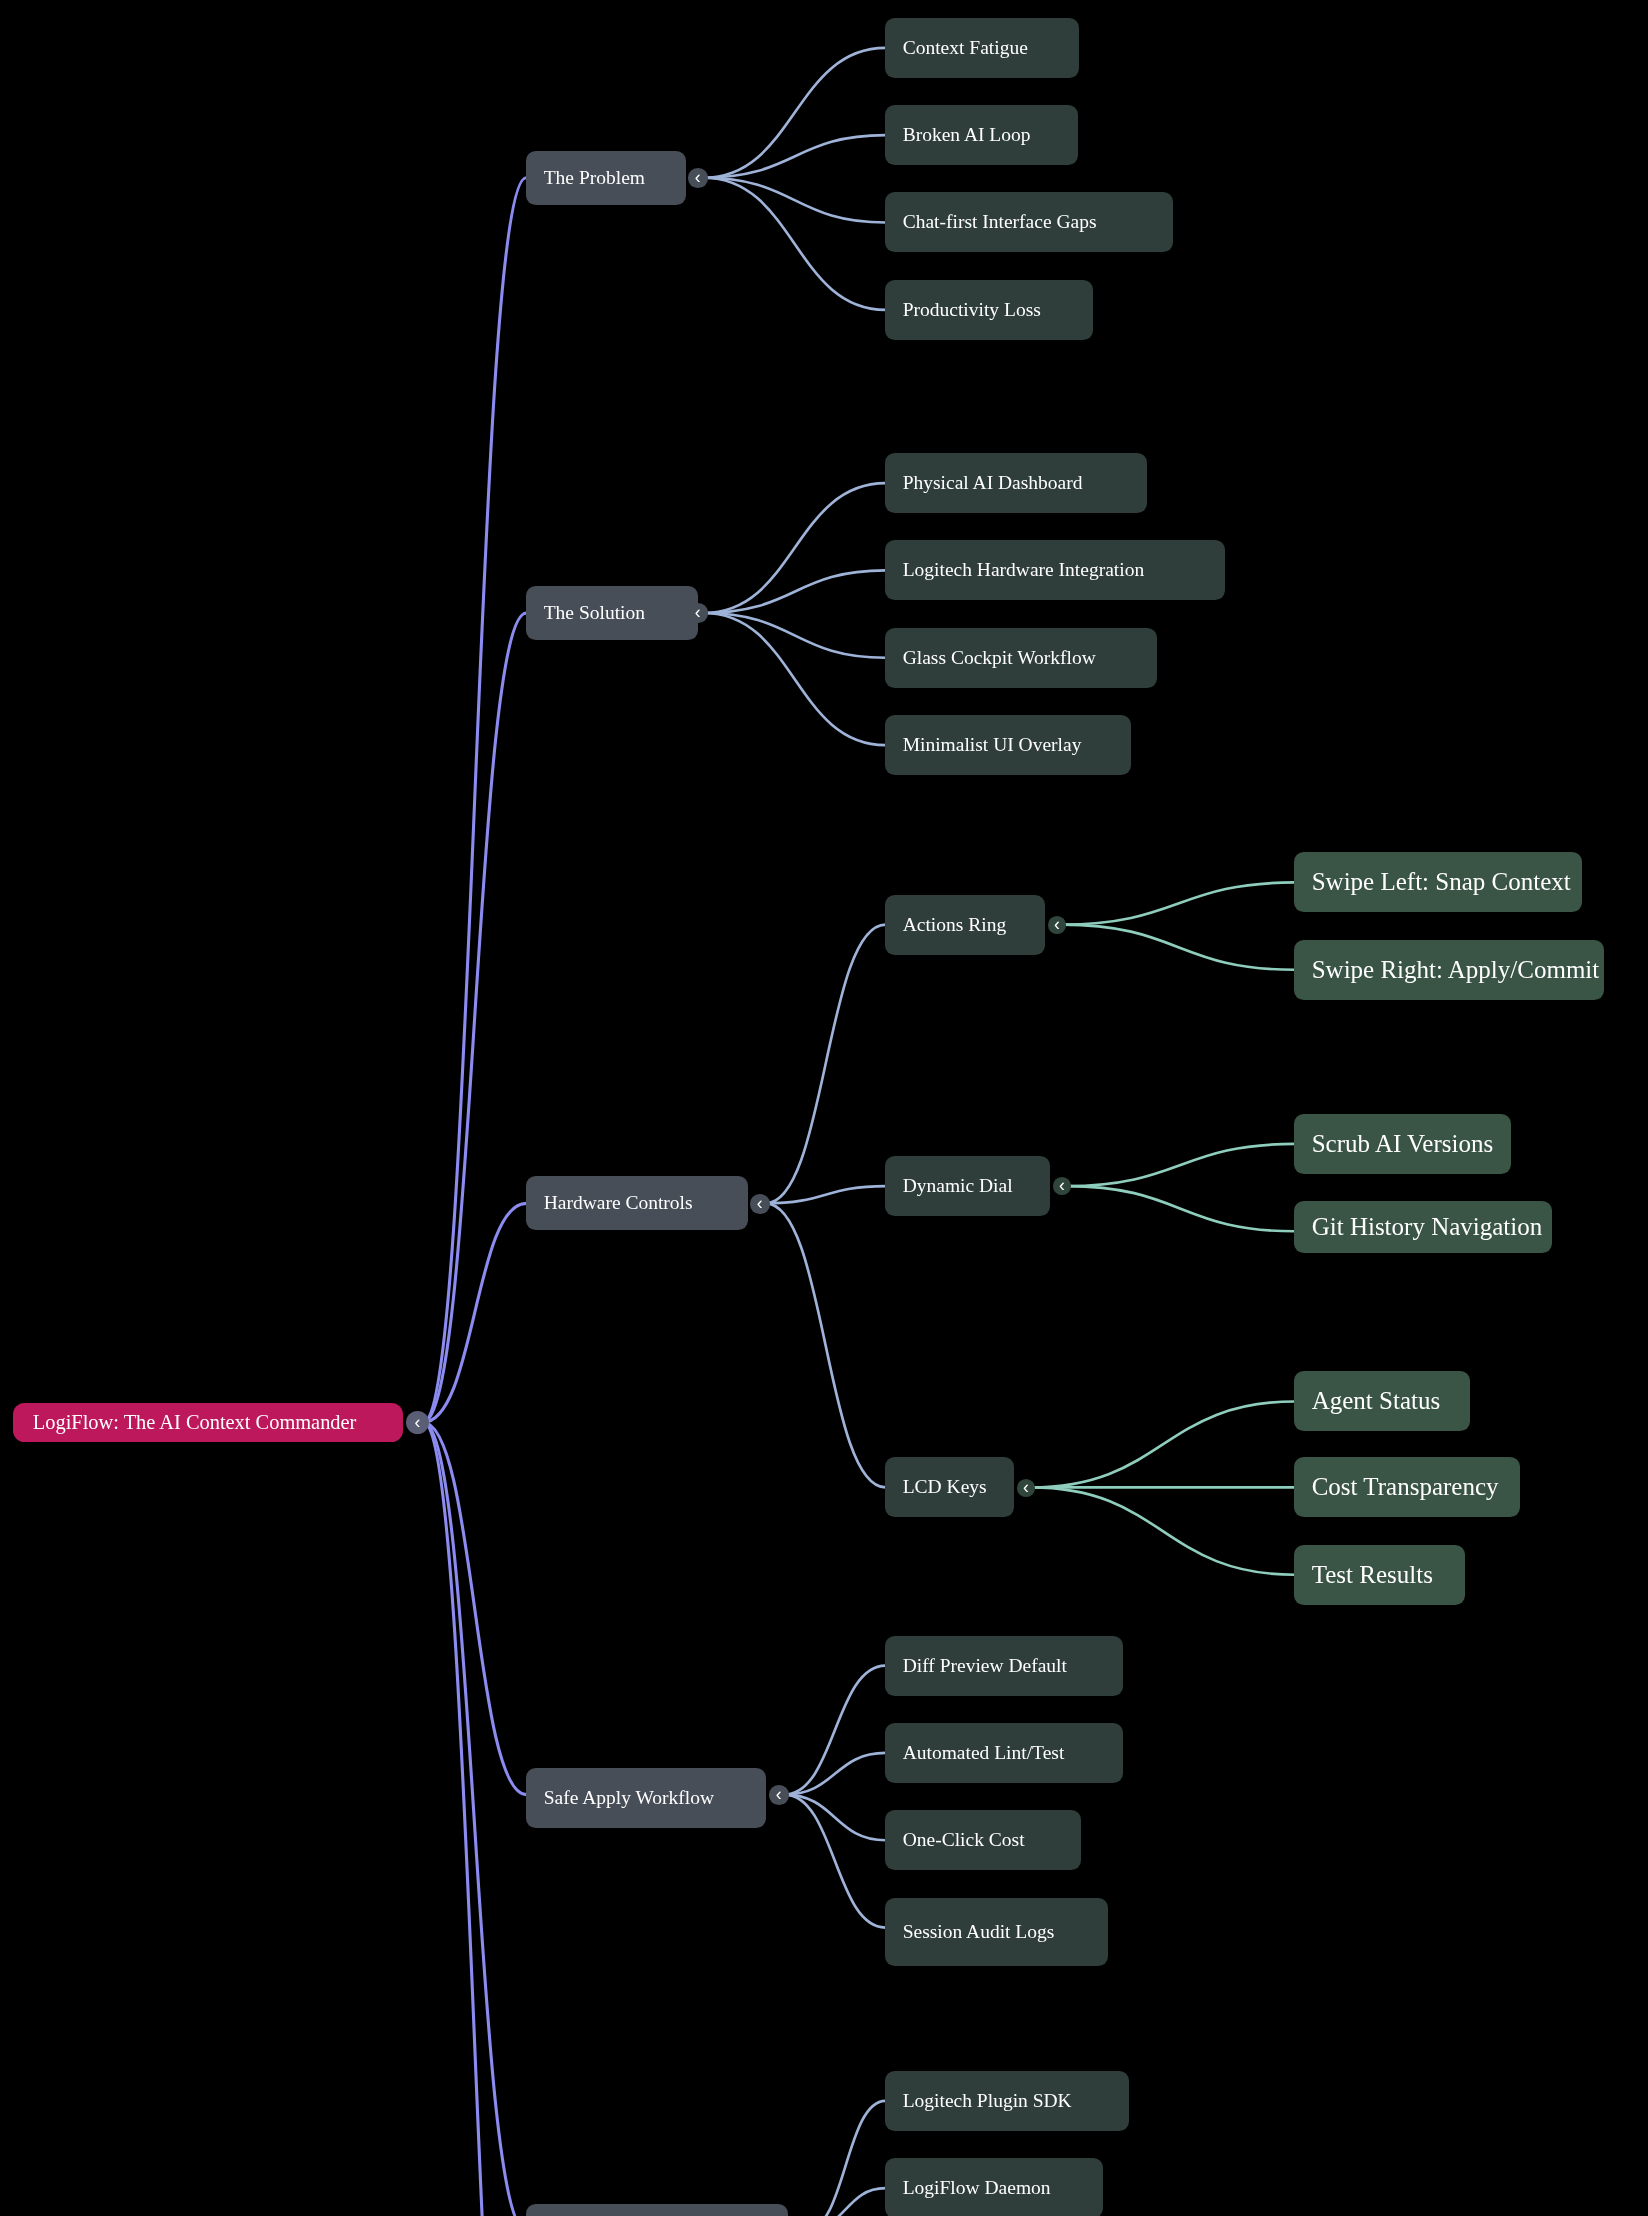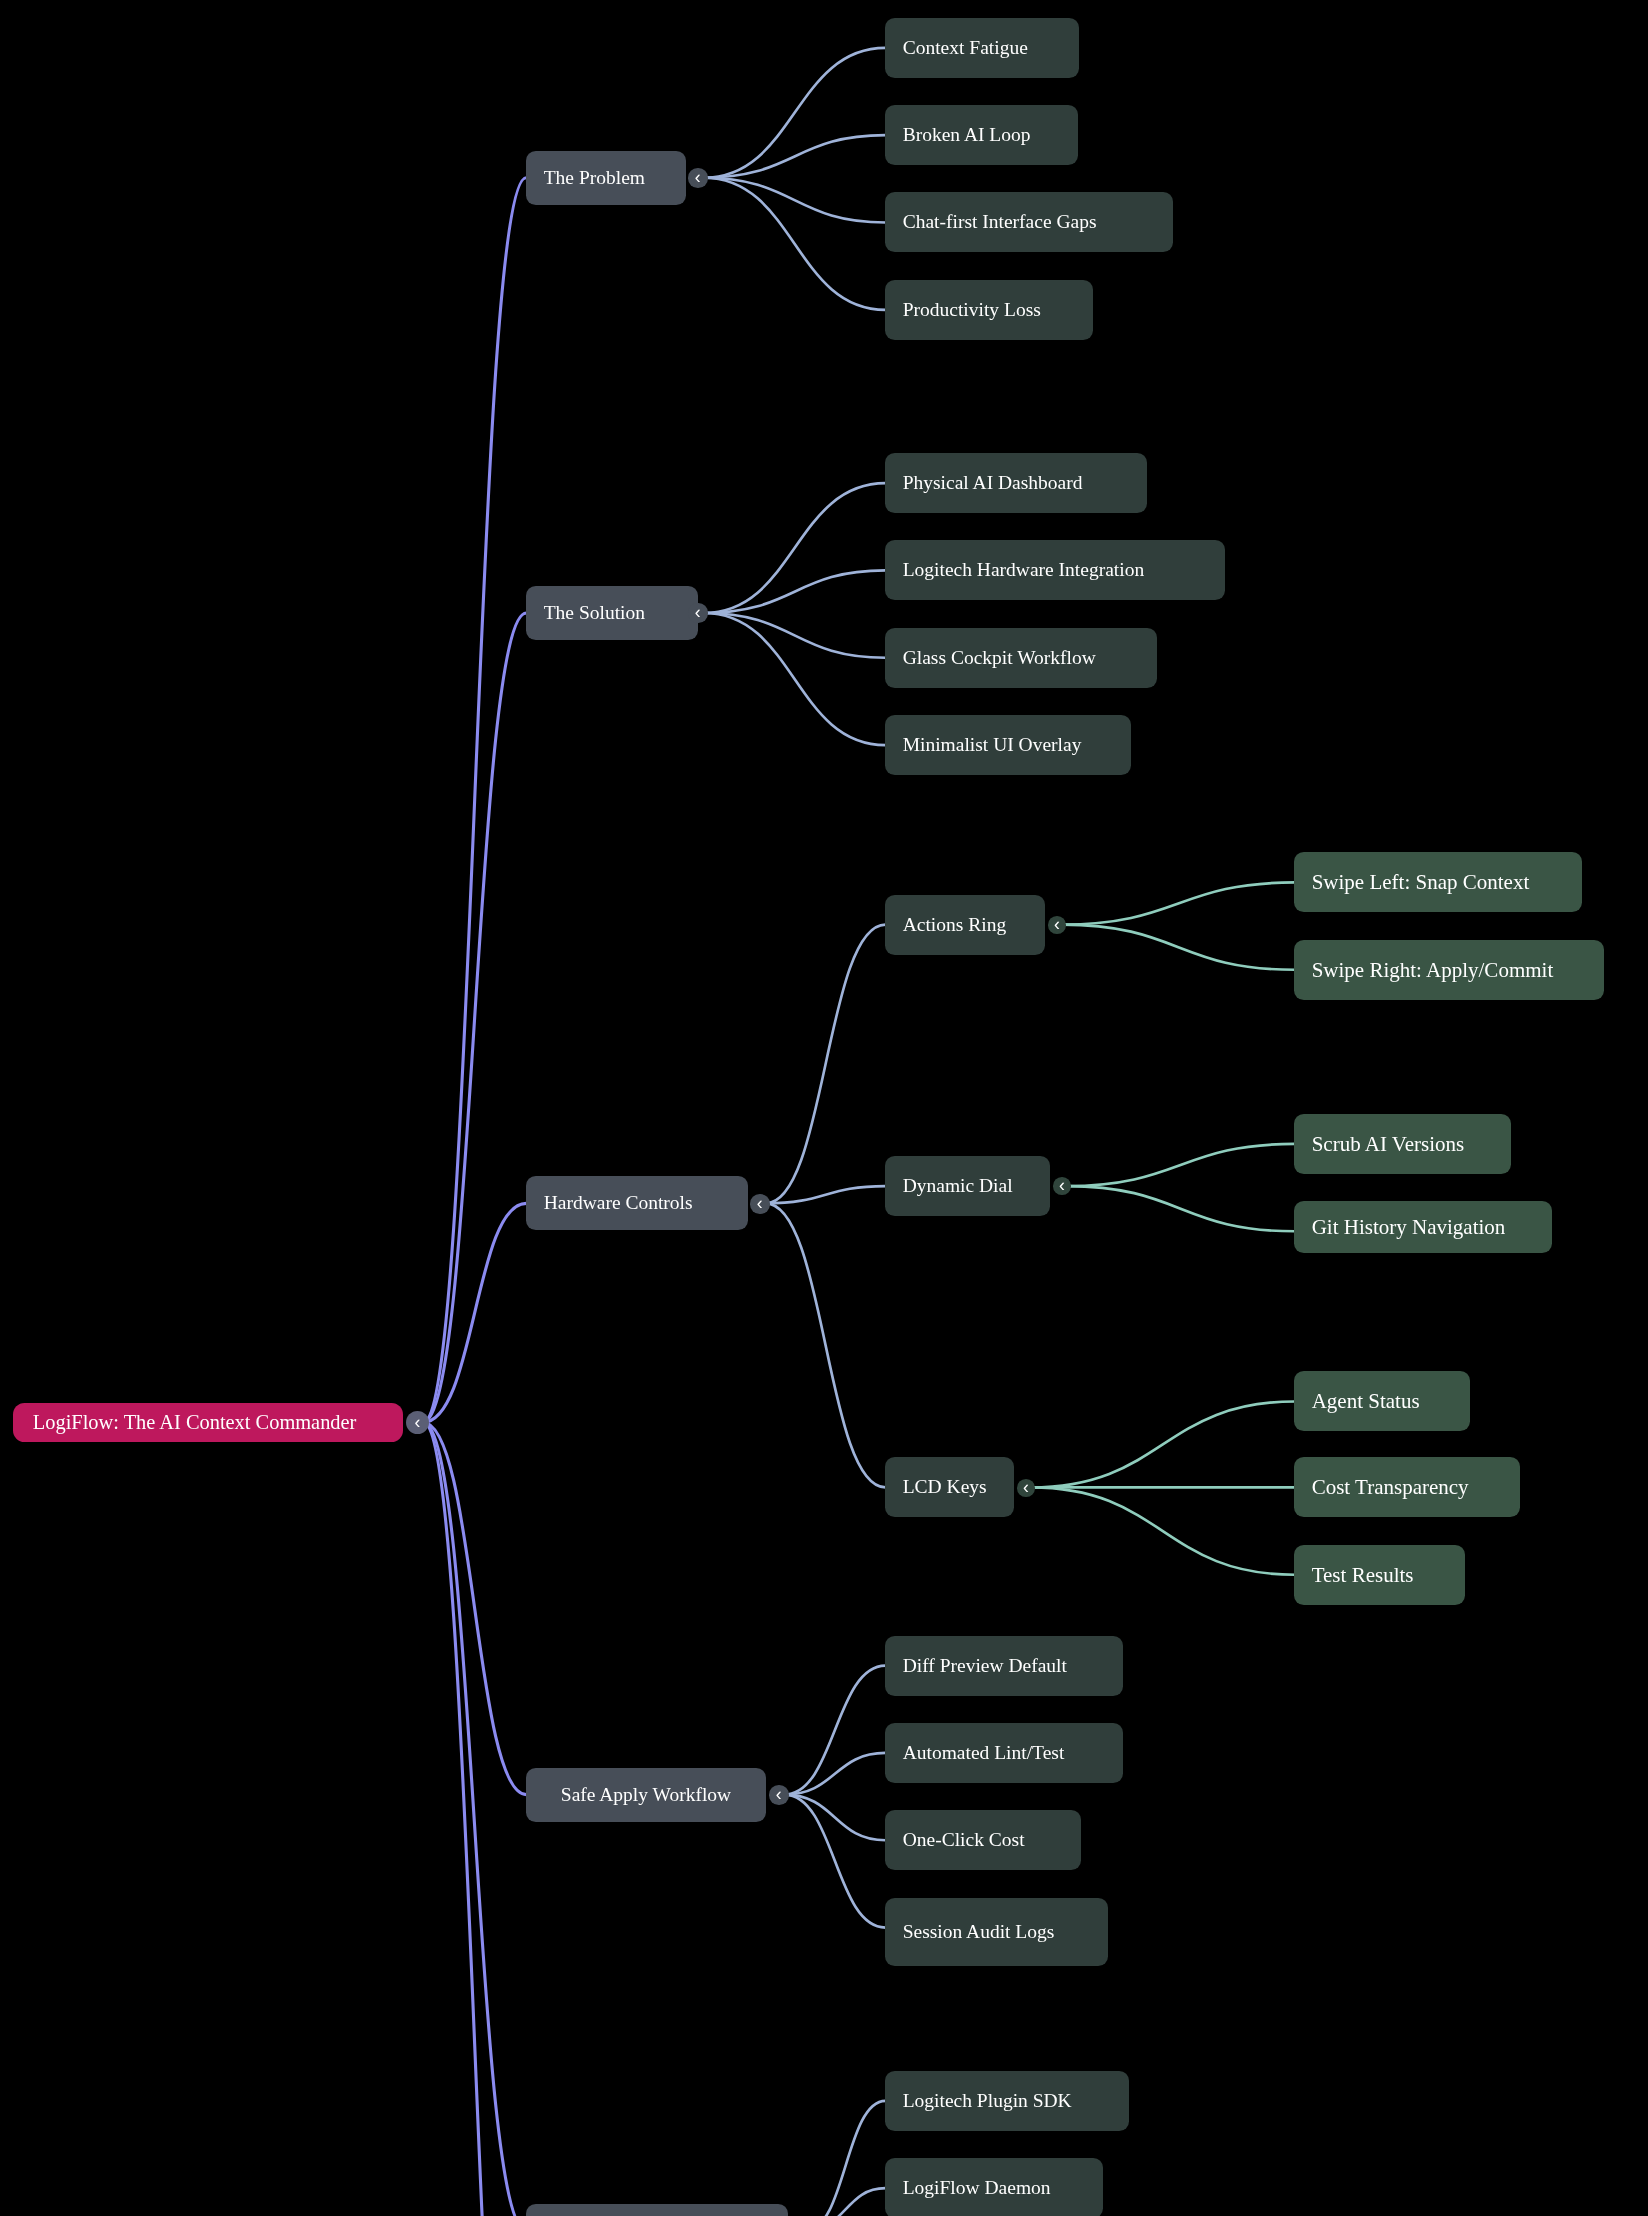--- a/index.html
+++ b/index.html
@@ -4,21 +4,21 @@
 <style>
   html,body{margin:0;padding:0;background:#000;}
   #stage{position:relative;width:1649px;height:2853px;background:#000000;overflow:hidden;}
   svg#edges{position:absolute;left:0;top:0;width:1649px;height:2853px;}
   .node{position:absolute;display:flex;align-items:center;box-sizing:border-box;
         font-family:"Liberation Serif","DejaVu Serif",serif;color:#ffffff;
         border-radius:9.8px;white-space:nowrap;}
   .node.root{background:#be185d;font-size:20.4px;padding:0 19.5px;border-radius:11.5px;}
   .node.lvl1{background:#474e58;font-size:19.5px;padding:0 17.7px;}
   .node.lvl2{background:#303e3b;font-size:19.5px;padding:0 17.7px;}
-  .node.lvl3{background:#3a5545;font-size:21px;padding:0 17.7px;}
+  .node.lvl3{background:#3a5545;font-size:25px;padding:0 17.7px;}
   .toggle{position:absolute;border-radius:50%;display:flex;align-items:center;
           justify-content:center;font-family:"Liberation Sans",sans-serif;
           color:#ffffff;font-size:17.7px;line-height:1;}
   .toggle.t-root{background:#5b5f75;}
   .toggle.t-lvl1{background:#474e58;}
   .toggle.t-lvl2{background:#30453c;}
 </style>
 </head>
 <body>
 
@@ -142,21 +142,21 @@
       </div>
       <div class="node lvl3" style="left: 1294px; top: 1371px; width: 176px; height: 60px;">
         <span>Agent Status</span>
       </div>
       <div class="node lvl3" style="left: 1294px; top: 1457px; width: 226px; height: 60px;">
         <span>Cost Transparency</span>
       </div>
       <div class="node lvl3" style="left: 1294px; top: 1545px; width: 171px; height: 60px;">
         <span>Test Results</span>
       </div>
-      <div class="node lvl1" style="left: 526px; top: 1768px; width: 240px; height: 54px; justify-content: center;">
+      <div class="node lvl1" style="left: 526px; top: 1768px; width: 240px; height: 60px;">
         <span>Safe Apply Workflow</span>
       </div>
       <div class="toggle t-lvl1" style="width: 19.5px; height: 19.5px; left: 769px; top: 1785px;">
         <span>‹</span>
       </div>
       <div class="node lvl2" style="left: 885px; top: 1636px; width: 238px; height: 60px;">
         <span>Diff Preview Default</span>
       </div>
       <div class="node lvl2" style="left: 885px; top: 1723px; width: 238px; height: 60px;">
         <span>Automated Lint/Test</span>

